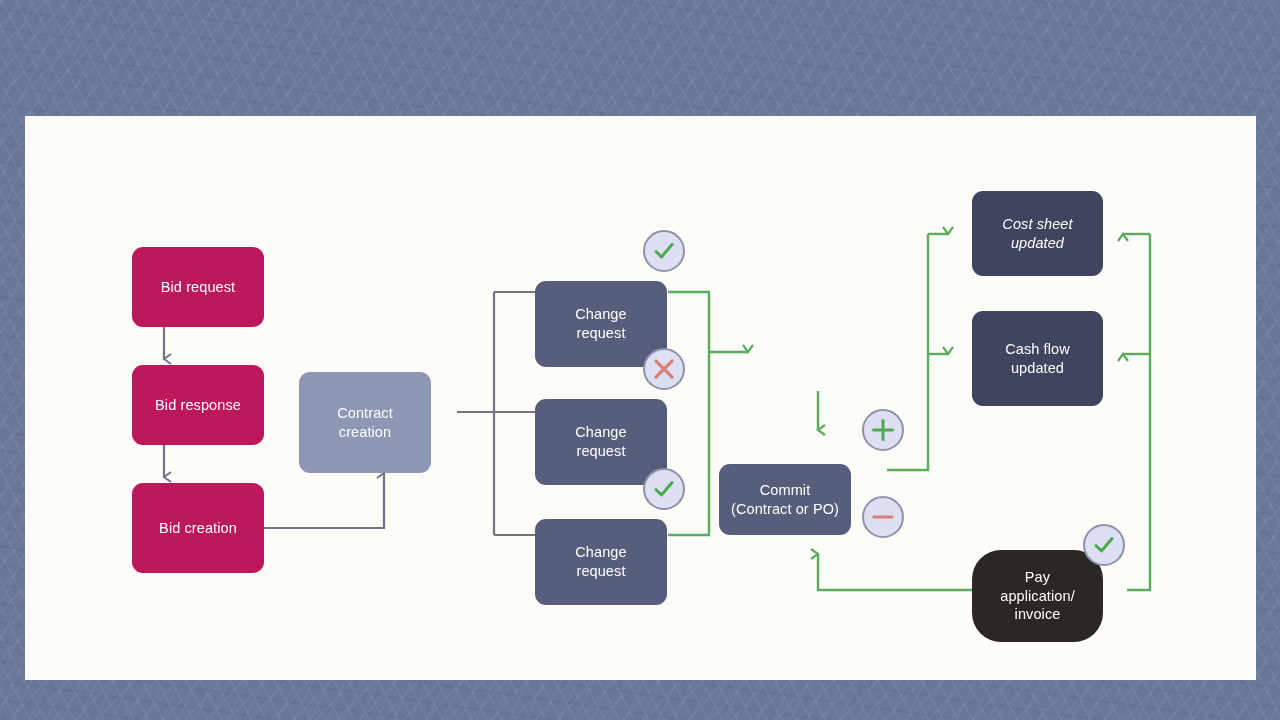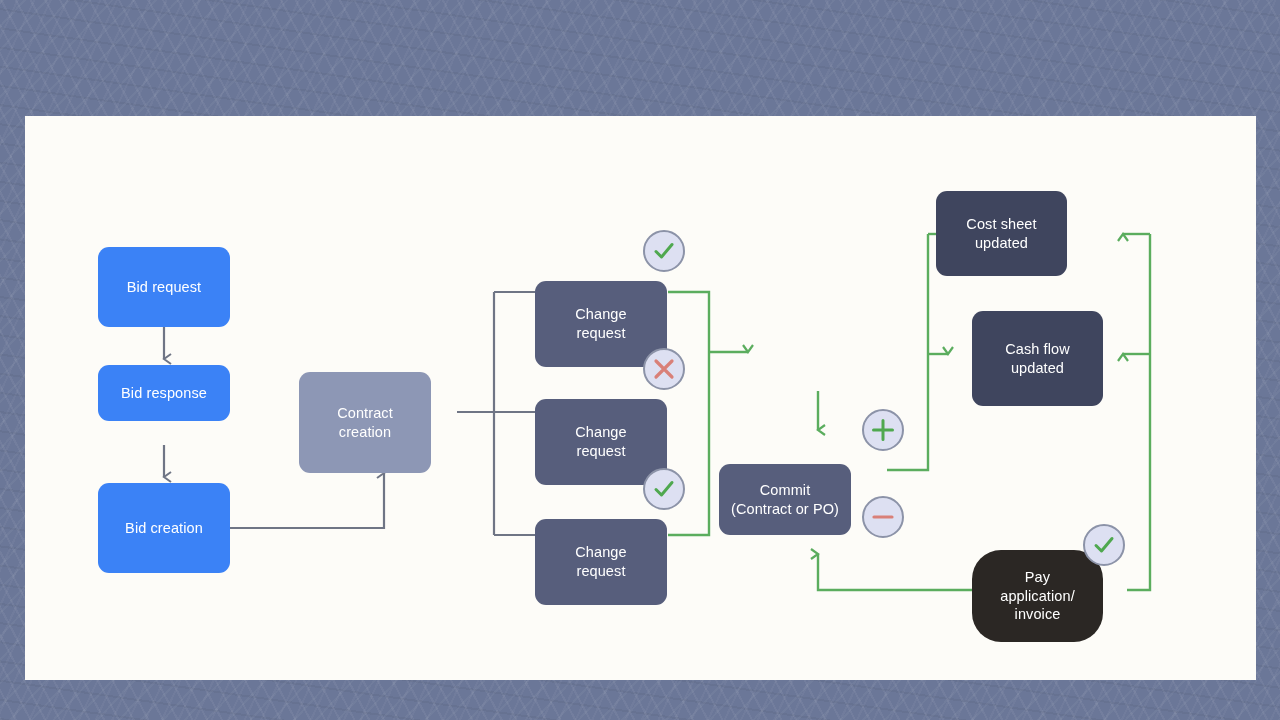--- a/index.html
+++ b/index.html
@@ -43,21 +43,21 @@
     display: flex;
     align-items: center;
     justify-content: center;
     text-align: center;
     color: #ffffff;
     font-size: 14.5px;
     line-height: 1.28;
     letter-spacing: .1px;
     z-index: 3;
   }
-  .node.light   { background: #3b82f6; }
+  .node.light   { background: #be185d; margin-left: 34px; }
   .node.mid     { background: #8d97b5; }
   .node.slate   { background: #575e7c; margin-top: 34px; }
   .node.navy    { background: #3f455e; }
   .node.dark    { background: #2b2724; }
 
   .badge {
     position: absolute;
     width: 42px; height: 42px;
     border-radius: 50%;
     background: #dde0f2;
@@ -127,21 +127,21 @@
           <path d="M1102,474 L1125,474 L1125,118"></path>
           <path d="M1125,118 L1098,118" marker-end="url(#ar-green)"></path>
           <path d="M1125,238 L1098,238" marker-end="url(#ar-green)"></path>
         </g>
       </svg>
 
       <div class="node light" style="left:73px; top:131px; width:132px; height:80px;">
         <span>Bid request</span>
       </div>
 
-      <div class="node light" style="left:73px; top:249px; width:132px; height:56px;text-align:center;">
+      <div class="node light" style="left:73px; top:249px; width:132px; height:80px;text-align:center;">
         <span>Bid response</span>
       </div>
 
       <div class="node light" style="left:73px; top:367px; width:132px; height:90px;">
         <span>Bid creation</span>
       </div>
 
       <div class="node mid" style="left:274px; top:256px; width:132px; height:101px;text-align:center;">
         <span style="white-space:pre-line;">Contract
 creation</span>
@@ -161,21 +161,21 @@
         <span style="white-space:pre-line;">Change
 request</span>
       </div>
 
 
       <div class="node slate" style="left:694px; top:314px; width:132px; height:71px;">
         <span style="white-space:pre-line;">Commit
 (Contract or PO)</span>
       </div>
 
-      <div class="node navy" style="left:911px; top:75px; width:131px; height:85px;">
+      <div class="node navy" style="left:947px; top:75px; width:131px; height:85px;font-style:italic;">
         <span style="white-space:pre-line;">Cost sheet
 updated</span>
       </div>
 
       <div class="node navy" style="left:947px; top:195px; width:131px; height:95px;">
         <span style="white-space:pre-line;">Cash flow
 updated</span>
       </div>
 
       <div class="node dark" style="left:947px; top:434px; width:131px; height:92px;border-radius:29px;">

